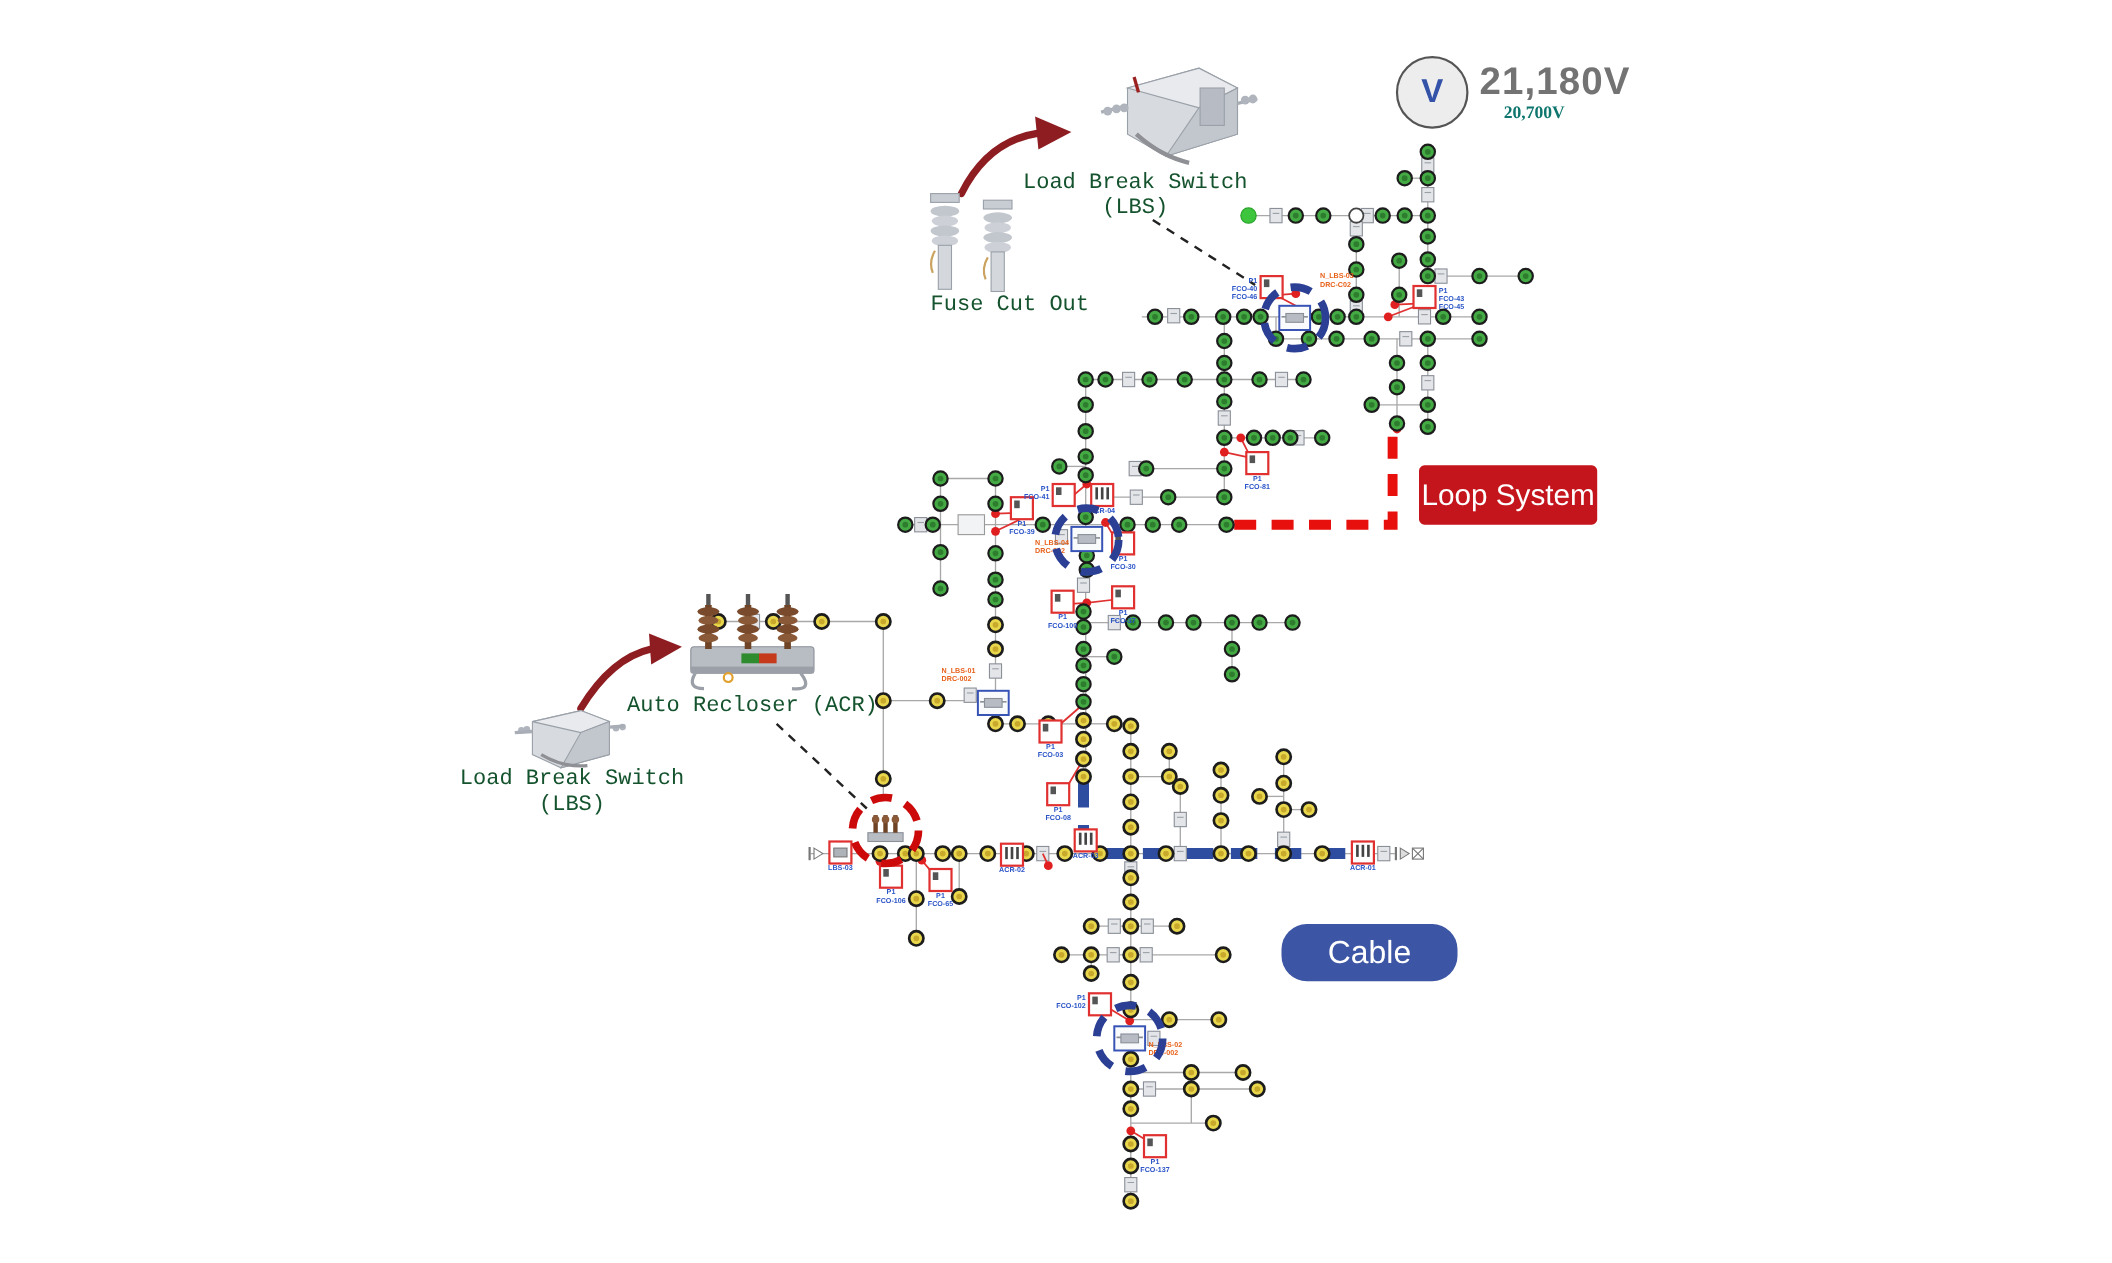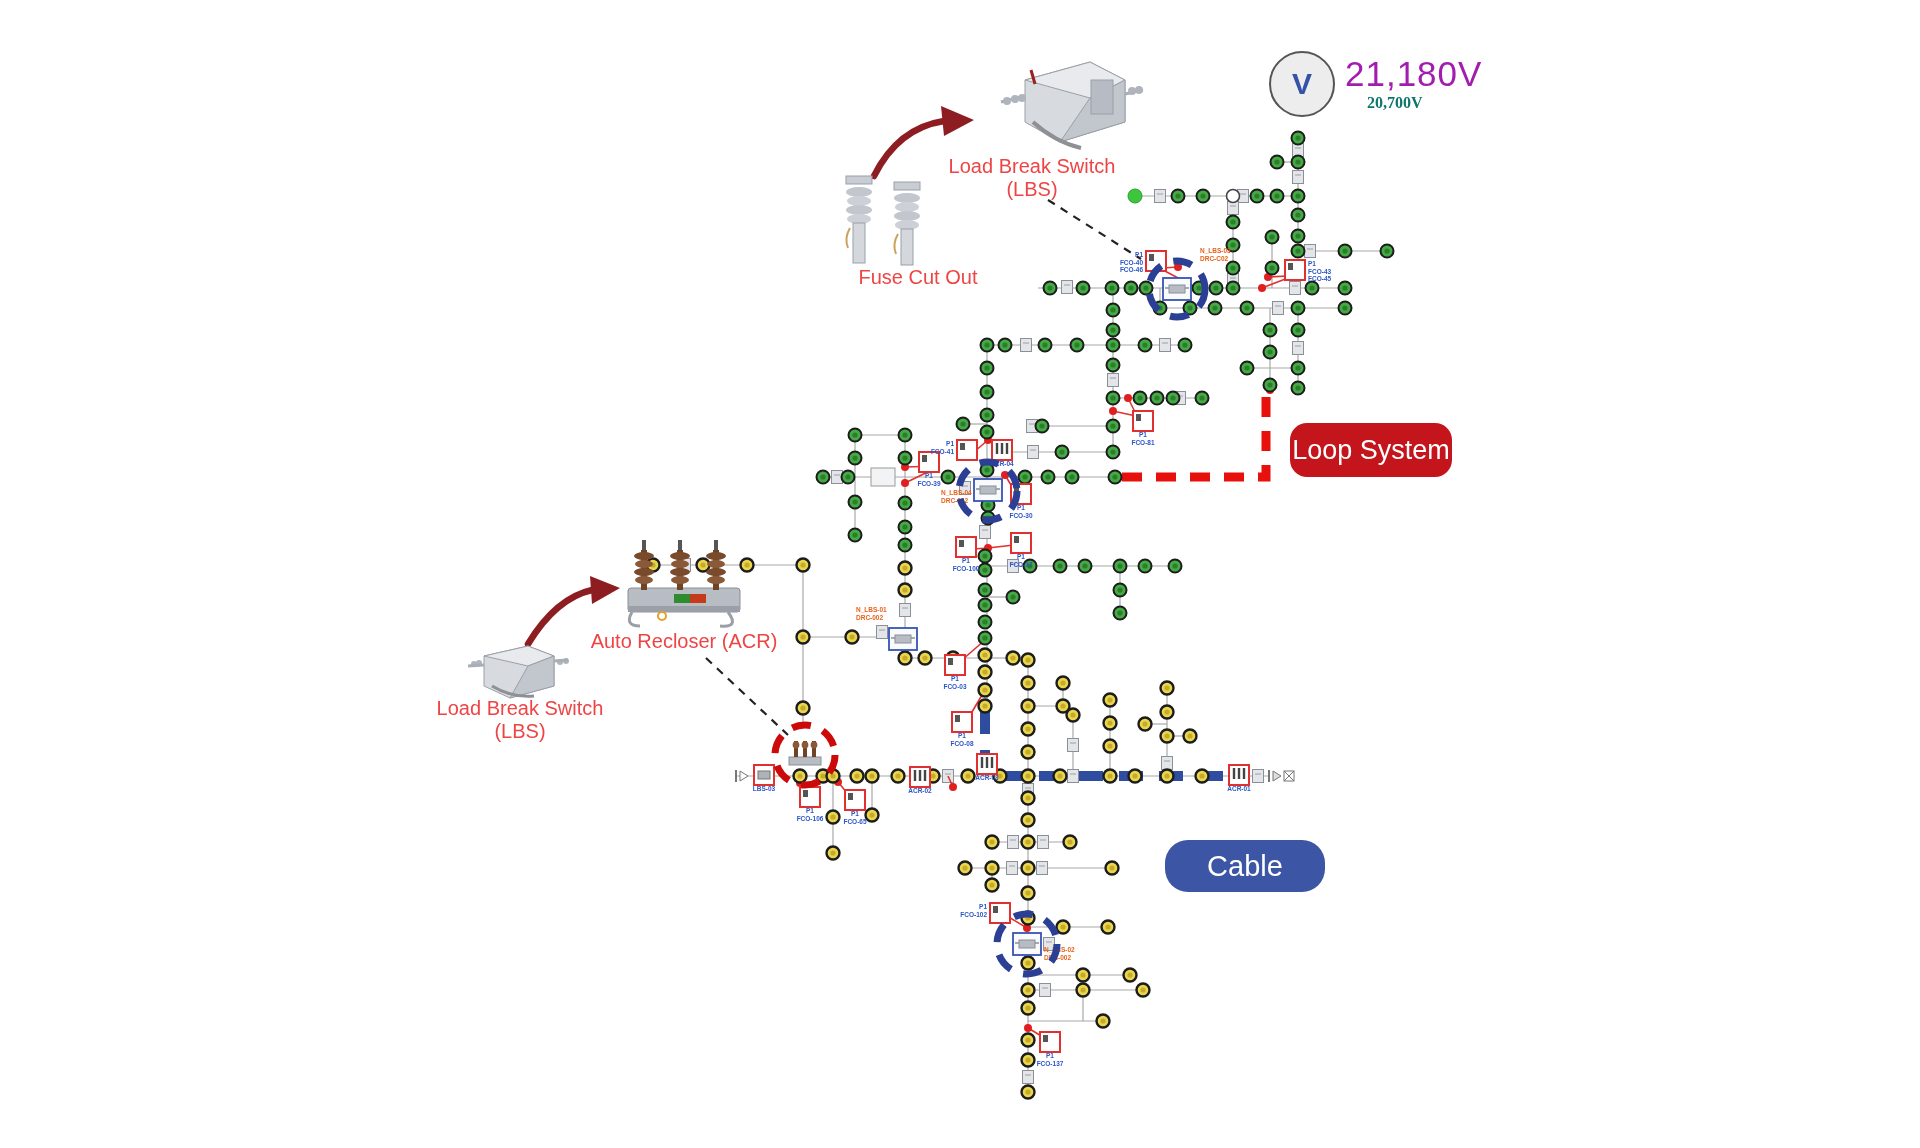--- a/index.html
+++ b/index.html
@@ -4,28 +4,28 @@
 <style>
   html,body{margin:0;padding:0;background:#ffffff;}
   #stage{position:relative;width:1920px;height:1148px;background:#ffffff;overflow:hidden;
          font-family:"Liberation Sans", sans-serif;}
   #net{position:absolute;left:0;top:0;}
   .abs{position:absolute;}
   
   #meter-circle{left:1269px;top:51px;width:62px;height:62px;border-radius:50%;
     background:#ededed;border:2px solid #555;display:flex;align-items:center;justify-content:center;}
   #meter-circle span{font-size:30px;font-weight:bold;color:#3352a8;}
-  #meter-primary{left:1345px;top:54px;font-size:35px;font-weight:normal;color:#a21caf;letter-spacing:1px;}
+  #meter-primary{left:1345px;top:54px;font-size:35px;font-weight:bold;color:#737373;letter-spacing:1px;}
   #meter-secondary{left:1367px;top:94px;font-size:16px;font-weight:bold;color:#0f766e;font-family:Liberation Serif, serif;}
   
   .badge{display:flex;align-items:center;justify-content:center;color:#fff;}
-  #loop-badge{left:1290px;top:423px;width:162px;height:54px;background:#c4151c;border-radius:17px;font-size:27px;}
+  #loop-badge{left:1290px;top:423px;width:162px;height:54px;background:#c4151c;border-radius:5px;font-size:27px;}
   #cable-badge{left:1165px;top:798px;width:160px;height:52px;background:#3c55a4;border-radius:23px;font-size:29px;margin-top:42px;}
   
-  .callout{color:#ef4444;text-align:center;transform:translateX(-50%);white-space:nowrap;}
+  .callout{color:#14532d;text-align:center;transform:translateX(-50%);white-space:nowrap;font-family:Liberation Mono, monospace;}
   .c1{font-size:20px;}
   #callout-lbs-top{left:1032px;top:155px;}
   #callout-fco{left:918px;top:266px;}
   #callout-acr{left:684px;top:630px;}
   #callout-lbs-bottom{left:520px;top:697px;}
 </style>
 </head>
 <body>
 
 <div id="stage">

